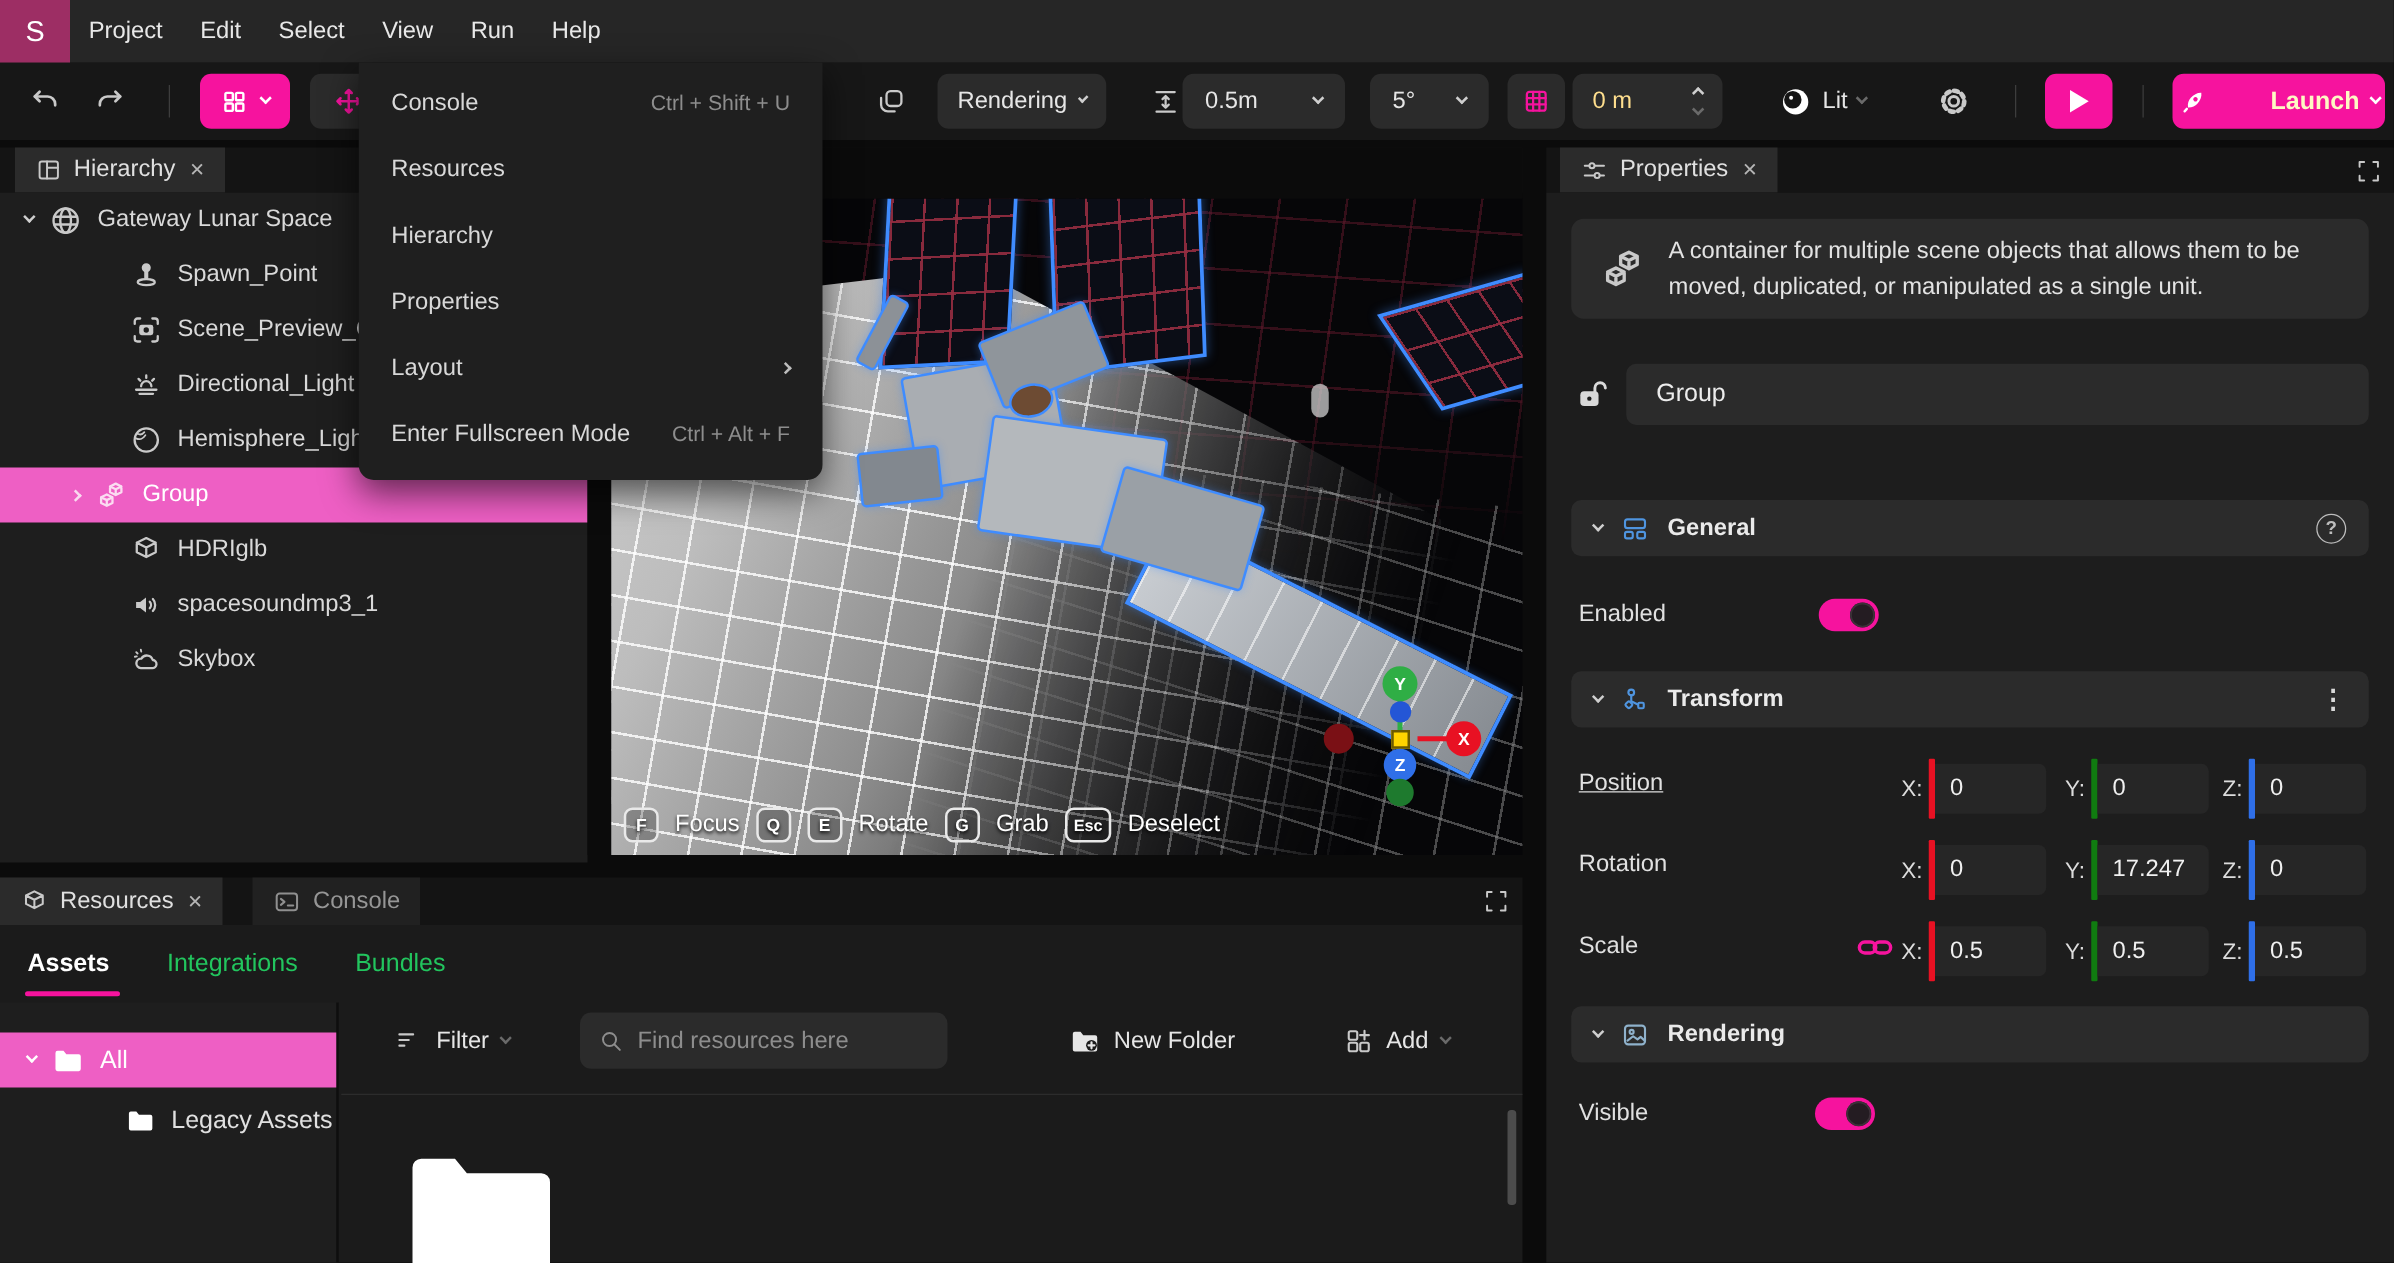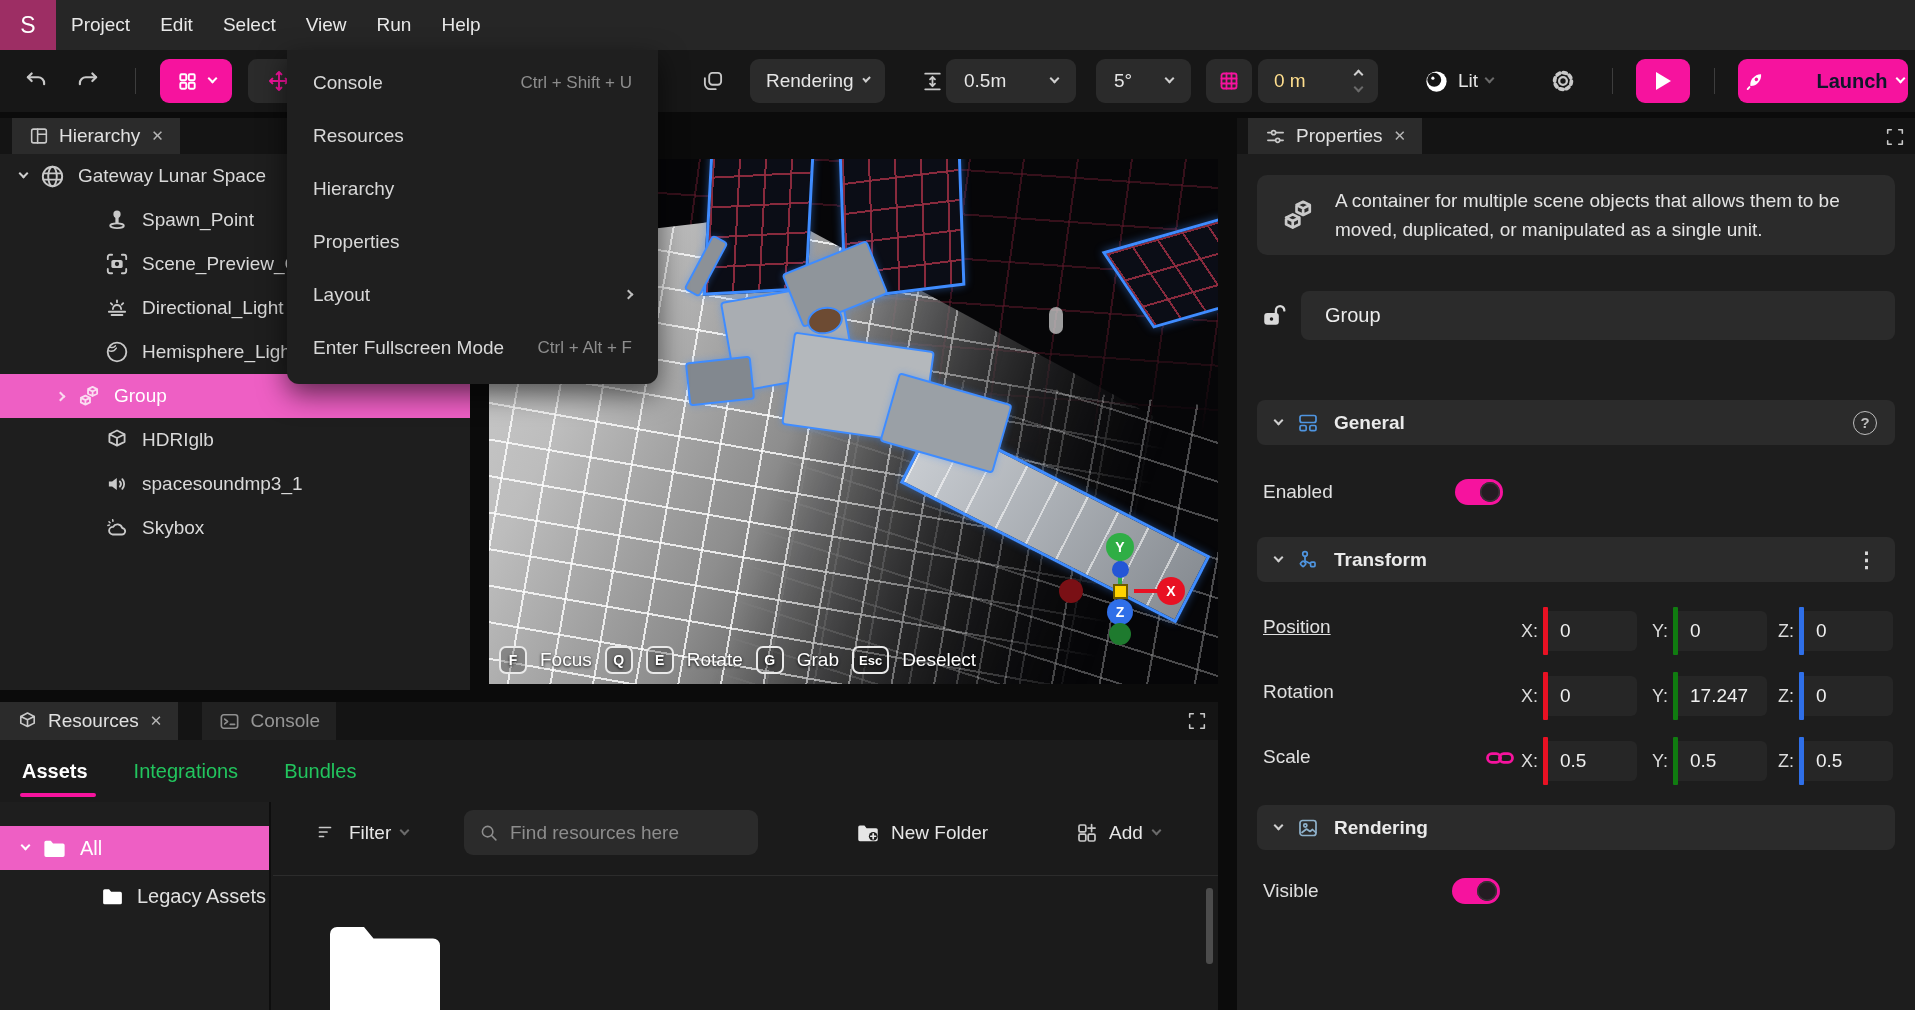--- a/index.html
+++ b/index.html
@@ -234,21 +234,21 @@
   </div>
   <div class="tdiv" style="left:1714px;"></div>
   <div class="tbtn pink" style="left:1738px; width:170px; gap:9px;">
     <svg width="25" height="25" viewBox="0 0 24 24">
       <g transform="rotate(42 12 12)">
         <path d="M12 2.6c2.4 2 3.4 5 3.4 8.3 0 2.5-1 5-3.4 7-2.4-2-3.4-4.5-3.4-7C8.6 7.6 9.6 4.6 12 2.6z" fill="#fff"></path>
         <circle cx="12" cy="9.3" r="1.7" fill="#f6139e"></circle>
         <path d="M12 19.2v2.6" stroke="#fff" stroke-width="1.8" stroke-linecap="round"></path>
         </g>
       </svg>
-    <span style="font-weight:700;font-size:20px;color:#0f172a;margin-left:40px;">Launch</span>
+    <span style="font-weight:700;font-size:20px;color:#fef9c3;margin-left:40px;">Launch</span>
     <span class="chev sm white"></span>
   </div>
 </div>
 
 <div class="strip" style="left:0; top:118px; width:1218px; height:36px;">
   <div class="tab" style="margin-left:12px;">
     <svg class="ic" width="22" height="22" viewBox="0 0 24 24">
       <rect x="4" y="4.5" width="16" height="15" rx="2"></rect>
         <path d="M10.5 4.5v15M10.5 10h9.5"></path>
       </svg>

